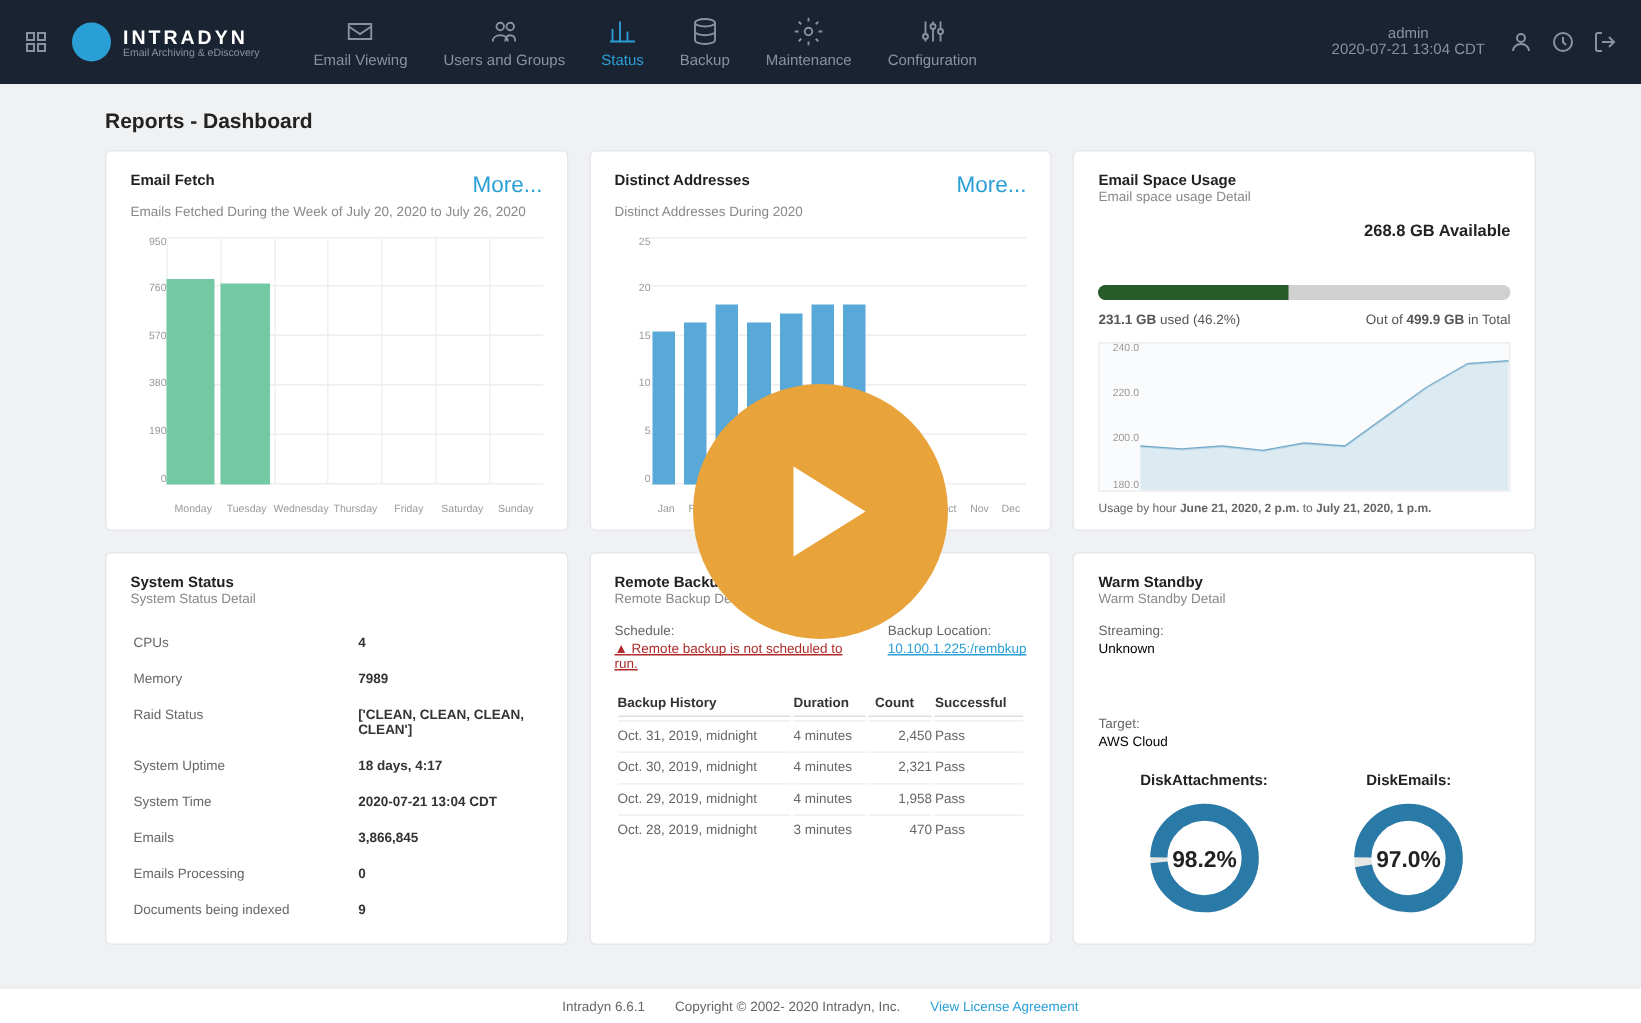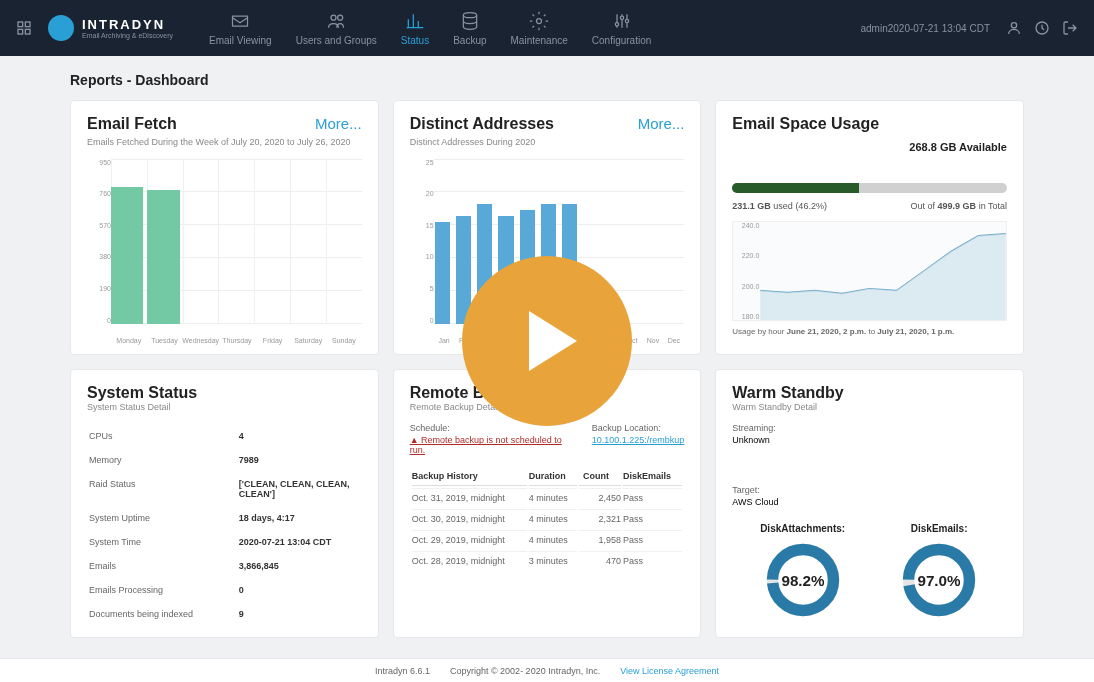--- a/index.html
+++ b/index.html
@@ -7,29 +7,29 @@
 .header { background:#1a2332; height:56px; display:flex; align-items:center; padding:0 16px; color:#fff; }
 .logo { display:flex; align-items:center; gap:8px; margin-right:24px; }
 .logo-icon { width:26px; height:26px; border-radius:50%; background:#2a9fd6; }
 .logo-text { display:flex; flex-direction:column; }
 .logo-text b { font-size:13px; letter-spacing:2px; font-weight:700; }
 .logo-text span { font-size:7px; color:#8892a0; }
 .nav { display:flex; gap:0; flex:1; }
 .nav-item { display:flex; flex-direction:column; align-items:center; gap:4px; padding:8px 12px; font-size:10px; color:#8892a0; cursor:pointer; }
 .nav-item.active { color:#2a9fd6; }
 .nav-item svg { width:20px; height:20px; }
-.user-box { display:flex; align-items:flex-start; font-size:10px; color:#8892a0; margin-right:16px; }
+.user-box { display:flex; flex-direction:column; align-items:center; font-size:10px; color:#8892a0; margin-right:16px; }
 .header-icons { display:flex; gap:12px; }
 .header-icons svg { width:16px; height:16px; color:#8892a0; }
 .content { padding:16px 70px; }
 .page-title { font-size:14px; font-weight:600; color:#222; margin-bottom:12px; }
 .grid { display:grid; grid-template-columns:repeat(3,1fr); gap:14px; }
 .card { background:#fff; border-radius:4px; padding:14px 16px 10px; border:1px solid #e5e7eb; min-height:100px; }
 .card-title-row { display:flex; align-items:flex-start; justify-content:space-between; margin-bottom:4px; }
-.card-title { font-size:16px; font-weight:600; color:#222; }
+.card-title { font-size:10px; font-weight:600; color:#222; }
 .card-sub { font-size:9px; color:#888; margin-bottom:10px; line-height:1.3; }
 .more-link { font-size:15px; color:#2a9fd6; }
 .chart-wrap { position:relative; height:185px; }
 .chart-bars { position:absolute; bottom:20px; left:24px; right:0; height:150px; display:flex; align-items:flex-end; gap:4px; }
 .bar { flex:1; background:#72c9a3; }
 .bar.blue { background:#58a8d8; }
 .small-bars .bar { margin:0 1px; }
 .x-labels { position:absolute; bottom:0; left:24px; right:0; display:flex; font-size:7px; color:#999; }
 .x-labels span { flex:1; text-align:center; }
 .y-ticks { position:absolute; left:0; top:0; bottom:20px; width:24px; display:flex; flex-direction:column; justify-content:space-between; font-size:7px; color:#999; text-align:right; }
@@ -259,20 +259,21 @@
             <span>Sep</span>
             <span>Oct</span>
             <span>Nov</span>
             <span>Dec</span>
           </div>
       </div>
     </div>
 
     <div class="card space-card">
       <div class="card-title">Email Space Usage</div>
+      <div class="card-sub">Email space usage Detail</div>
       <div class="avail-label">268.8 GB Available</div>
       <div class="gauge-bar">
         <div class="gauge-used" style="width:46.2%"></div>
       </div>
       <div class="gauge-stats">
         <span><b>231.1 GB</b><span> used (46.2%)</span></span>
         <span><span>Out of </span><b>499.9 GB</b><span> in Total</span></span>
       </div>
       <div class="area-chart">
         <div class="y-ticks" style="bottom:0;top:0;width:26px">
@@ -346,21 +347,21 @@
           <div class="label">Backup Location:</div>
           <a class="link-text">10.100.1.225:/rembkup</a>
         </div>
       </div>
       <table class="backup-tbl">
         <tbody>
             <tr>
           <th>Backup History</th>
           <th>Duration</th>
           <th style="text-align:center;padding-right:8px">Count</th>
-          <th>DiskEmails</th>
+          <th>Successful</th>
         </tr>
         <tr>
               <td>Oct. 31, 2019, midnight</td>
               <td>4 minutes</td>
               <td class="count-cell">2,450</td>
               <td class="pass-cell">Pass</td>
             </tr>
         <tr>
               <td>Oct. 30, 2019, midnight</td>
               <td>4 minutes</td>

